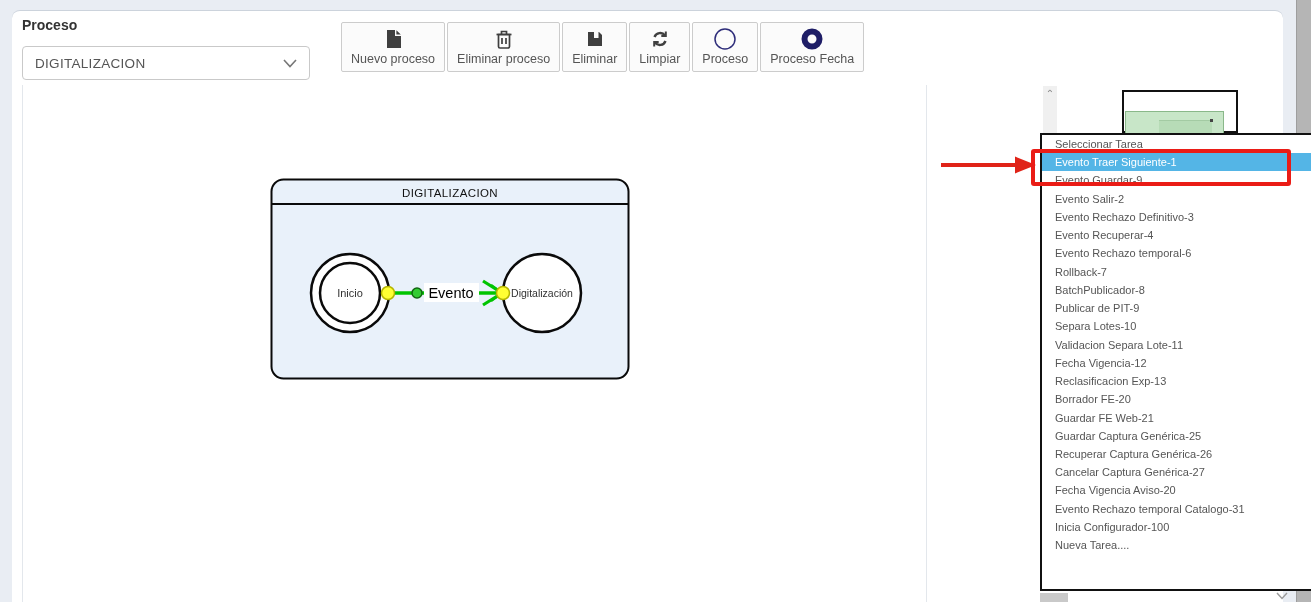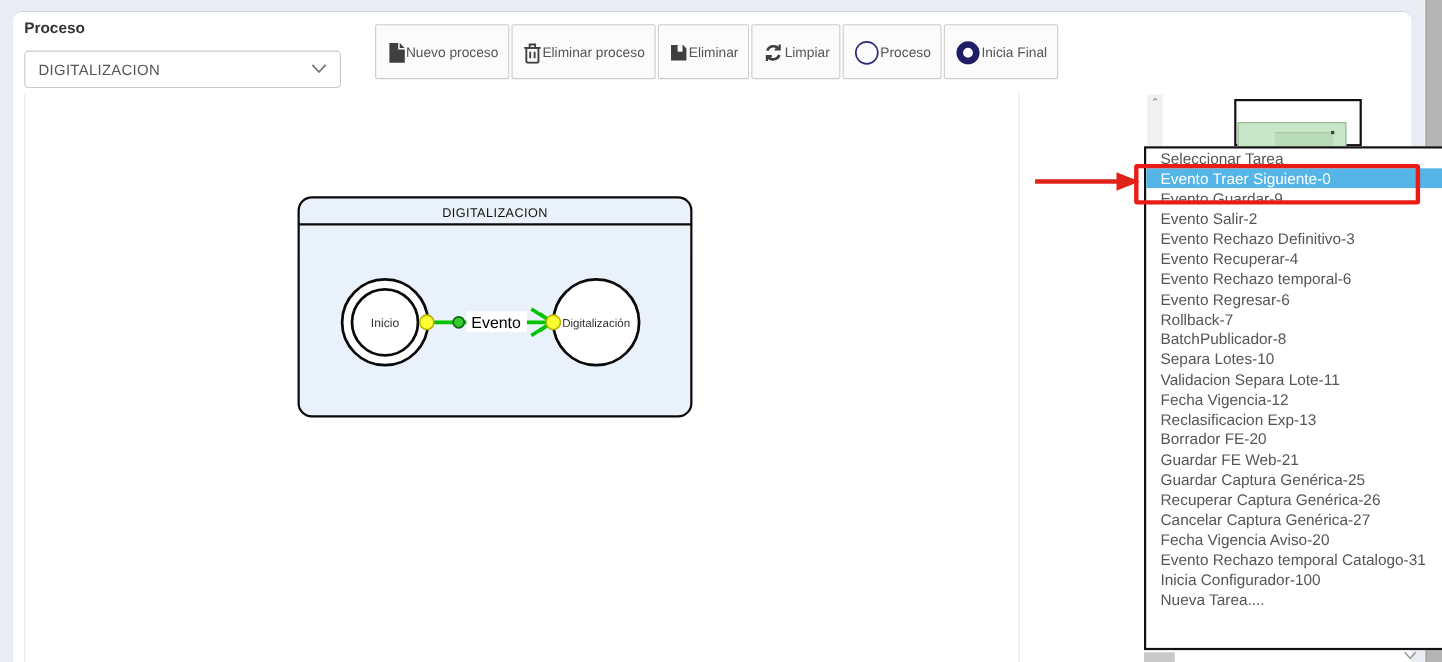--- a/index.html
+++ b/index.html
@@ -12,36 +12,36 @@
   
   .page-scrollbar{left:1296px;top:0;width:15px;height:602px;background:#b5b5b5;border-left:1px solid #9e9e9e;}
   .card{left:12px;top:10px;width:1271px;height:592px;background:#fff;border-radius:8px 8px 0 0;border-top:1px solid #ccd3dc;}
   
   .proc-label{left:22px;top:17px;font-size:14px;font-weight:bold;color:#333;}
   .proc-select{left:22px;top:46px;width:288px;height:34px;border:1px solid #c9c9c9;border-radius:4px;background:#fff;
     display:flex;align-items:center;justify-content:space-between;padding:0 12px;box-sizing:border-box;cursor:pointer;}
   .proc-select .val{font-size:13.5px;color:#555;letter-spacing:.3px;}
   
   .toolbar{left:341px;top:22px;height:50px;display:flex;gap:2px;}
-  .tbtn{border:1px solid #ccc;border-radius:2px;background:#fbfbfb;display:flex;
+  .tbtn{border:1px solid #ccc;border-radius:2px;background:#fbfbfb;display:flex;flex-direction:column;
     align-items:center;justify-content:flex-start;padding:4px 9px 3px;box-sizing:border-box;cursor:pointer;}
   .tbtn .ic{height:24px;display:flex;align-items:center;justify-content:center;}
   .tbtn .lb{font-size:12.5px;color:#555;white-space:nowrap;margin-top:1px;}
   
   .canvas{left:22px;top:85px;width:903px;height:517px;background:#fff;border-left:1px solid #e3e7ec;border-right:1px solid #e3e7ec;}
   
   .panel-scroll-top{left:1043px;top:86px;width:14px;height:47px;background:#f0f0f0;text-align:center;}
   .panel-scroll-top .chev{font-size:10px;color:#888;line-height:12px;display:block;margin-top:2px;}
   .task-preview{left:1122px;top:90px;width:116px;height:43px;background:#fff;border:2px solid #111;box-sizing:border-box;}
   .task-preview .green{position:absolute;left:1px;top:19px;width:97px;height:21px;background:#c8e6c8;border:1px solid #8ab88a;}
   .task-preview .inner{position:absolute;left:33px;top:8px;width:53px;height:12px;background:#b7dcb7;border-top:1px solid #a3cba3;}
   .task-preview .dot{position:absolute;right:-1px;top:-2px;width:3px;height:3px;background:#444;}
   
   .dropdown{left:1040px;top:133px;width:274px;height:458px;background:#fff;border:2px solid #111;box-sizing:border-box;z-index:5;overflow:hidden;}
-  .opt{height:18.24px;line-height:18.4px;padding-left:13px;font-size:14px;color:#555;white-space:nowrap;cursor:pointer;}
+  .opt{height:18.24px;line-height:18.4px;padding-left:13px;font-size:11px;color:#555;white-space:nowrap;cursor:pointer;}
   .opt.selected{background:#54b5e6;color:#fff;}
   
   .red-box{left:1031px;top:149px;width:260px;height:37px;border:4px solid #ea1c16;border-radius:3px;box-sizing:border-box;z-index:6;pointer-events:none;}
   .red-arrow{left:938px;top:153px;z-index:6;pointer-events:none;}
   .panel-scroll-bottom{left:1040px;top:593px;width:28px;height:9px;background:#c9c9c9;}
   .bottom-chevron{left:1274px;top:590px;z-index:1;}
 </style>
 </head>
 <body>
 
@@ -107,21 +107,21 @@
       </svg>
     </span>
     <span class="lb">Proceso</span>
   </div>
   <div class="tbtn">
     <span class="ic">
       <svg width="24" height="24" viewBox="0 0 24 24" fill="none" stroke="#1e1d66" stroke-width="6">
         <circle cx="12" cy="12" r="7.5"></circle>
       </svg>
     </span>
-    <span class="lb">Inicia Final</span>
+    <span class="lb">Proceso Fecha</span>
   </div>
 </div>
 
 <div class="abs canvas"></div>
 
 <svg class="abs" style="left:270px;top:178px;" width="360" height="202" viewBox="0 0 360 202">
   <rect x="1.5" y="1.5" width="357" height="199" rx="12" fill="#e9f1fa" stroke="#0a0a0a" stroke-width="2"></rect>
   <line x1="1.5" y1="26" x2="358.5" y2="26" stroke="#0a0a0a" stroke-width="2"></line>
   <text x="180" y="19" text-anchor="middle" font-size="11.5" letter-spacing="0.4" fill="#111">DIGITALIZACION</text>
 
@@ -149,29 +149,29 @@
 <div class="abs task-preview">
   <div class="green">
     <div class="inner">
       <div class="dot"></div>
     </div>
   </div>
 </div>
 
 <div class="abs dropdown">
   <div class="opt">Seleccionar Tarea</div>
-  <div class="opt selected">Evento Traer Siguiente-0</div>
+  <div class="opt selected">Evento Traer Siguiente-1</div>
   <div class="opt">Evento Guardar-9</div>
   <div class="opt">Evento Salir-2</div>
   <div class="opt">Evento Rechazo Definitivo-3</div>
   <div class="opt">Evento Recuperar-4</div>
   <div class="opt">Evento Rechazo temporal-6</div>
-  <div class="opt">Evento Regresar-6</div>
   <div class="opt">Rollback-7</div>
   <div class="opt">BatchPublicador-8</div>
+  <div class="opt">Publicar de PIT-9</div>
   <div class="opt">Separa Lotes-10</div>
   <div class="opt">Validacion Separa Lote-11</div>
   <div class="opt">Fecha Vigencia-12</div>
   <div class="opt">Reclasificacion Exp-13</div>
   <div class="opt">Borrador FE-20</div>
   <div class="opt">Guardar FE Web-21</div>
   <div class="opt">Guardar Captura Genérica-25</div>
   <div class="opt">Recuperar Captura Genérica-26</div>
   <div class="opt">Cancelar Captura Genérica-27</div>
   <div class="opt">Fecha Vigencia Aviso-20</div>

